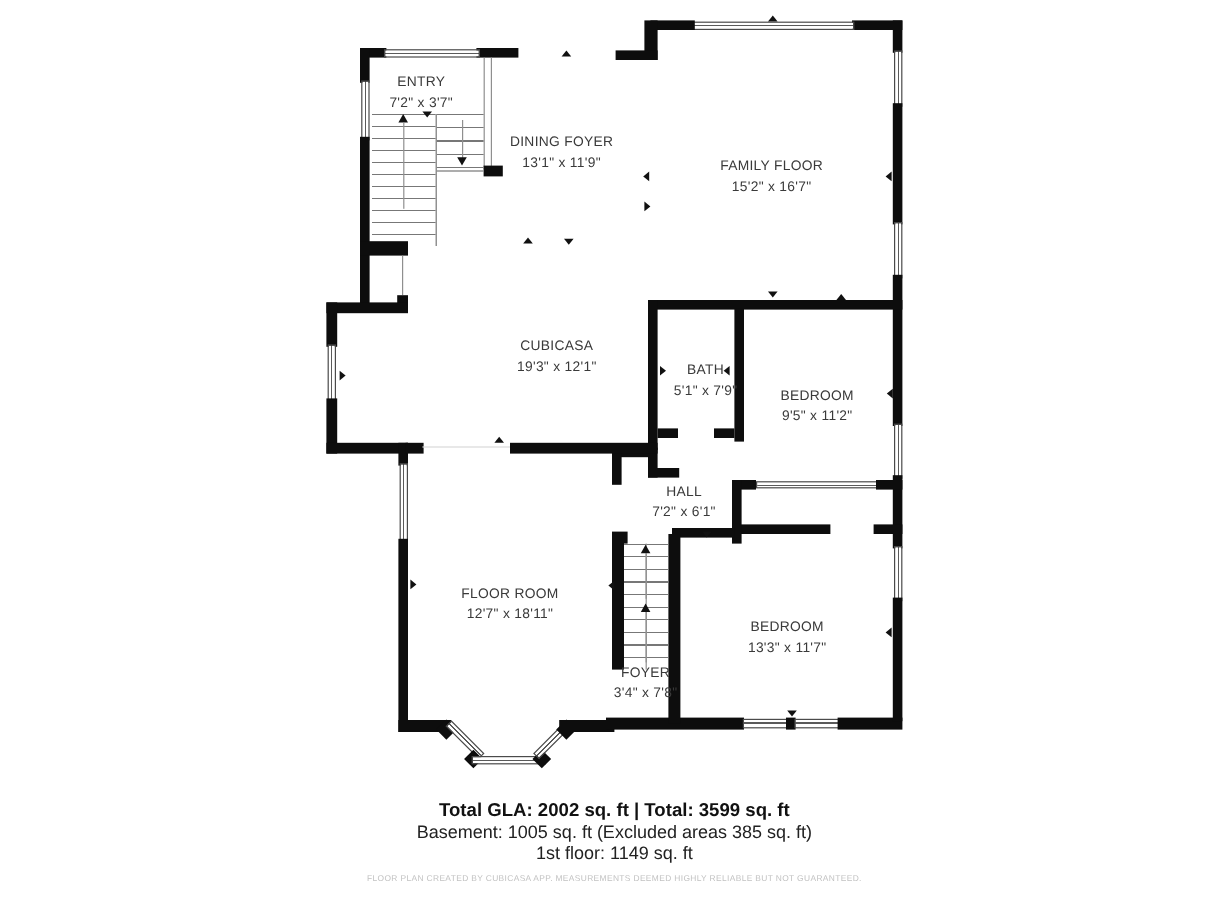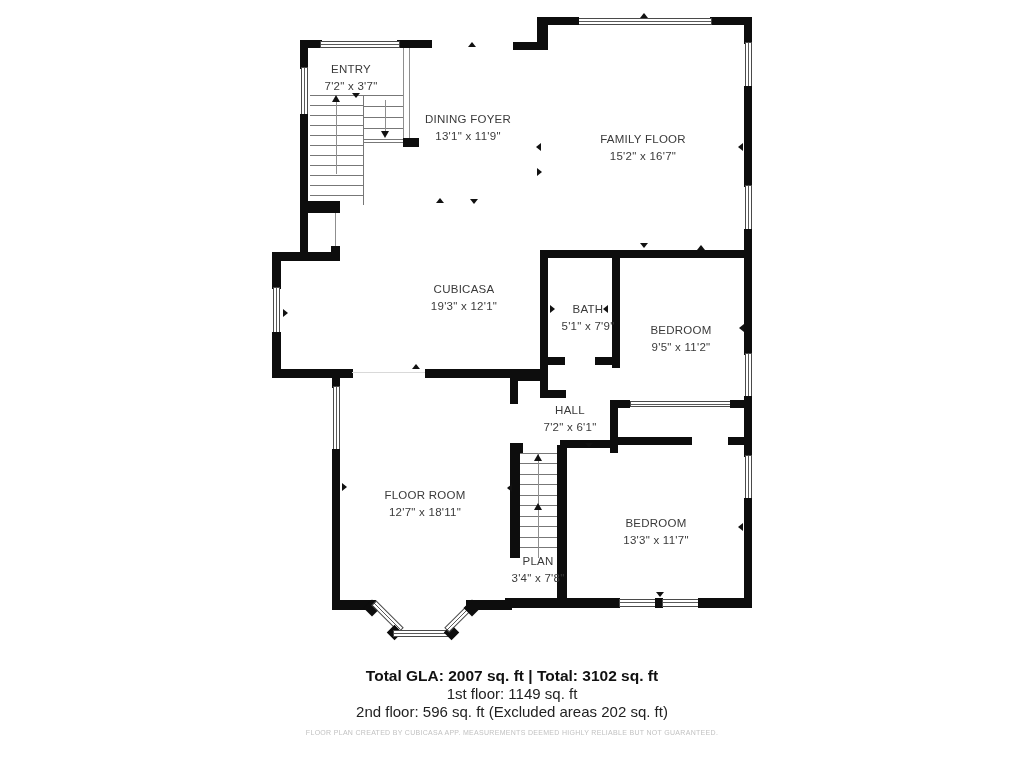--- a/index.html
+++ b/index.html
@@ -192,28 +192,28 @@
   </div>
   <div class="room-label" style="left:570px;top:402px;">
     <div>HALL</div>
     <div>7'2" x 6'1"</div>
   </div>
   <div class="room-label" style="left:425px;top:487px;">
     <div>FLOOR ROOM</div>
     <div>12'7" x 18'11"</div>
   </div>
   <div class="room-label" style="left:538px;top:553px;">
-    <div>PLAN</div>
+    <div>FOYER</div>
     <div>3'4" x 7'8"</div>
   </div>
   <div class="room-label" style="left:656px;top:515px;">
     <div>BEDROOM</div>
     <div>13'3" x 11'7"</div>
   </div>
 
   <div class="footer">
-    <div class="t1">Total GLA: 2007 sq. ft | Total: 3102 sq. ft</div>
+    <div class="t1">Total GLA: 2002 sq. ft | Total: 3599 sq. ft</div>
+    <div class="tn">Basement: 1005 sq. ft (Excluded areas 385 sq. ft)</div>
     <div class="tn">1st floor: 1149 sq. ft</div>
-    <div class="tn">2nd floor: 596 sq. ft (Excluded areas 202 sq. ft)</div>
     <div class="disc">FLOOR PLAN CREATED BY CUBICASA APP. MEASUREMENTS DEEMED HIGHLY RELIABLE BUT NOT GUARANTEED.</div>
   </div>
 
 </div>
 
 </body></html>

